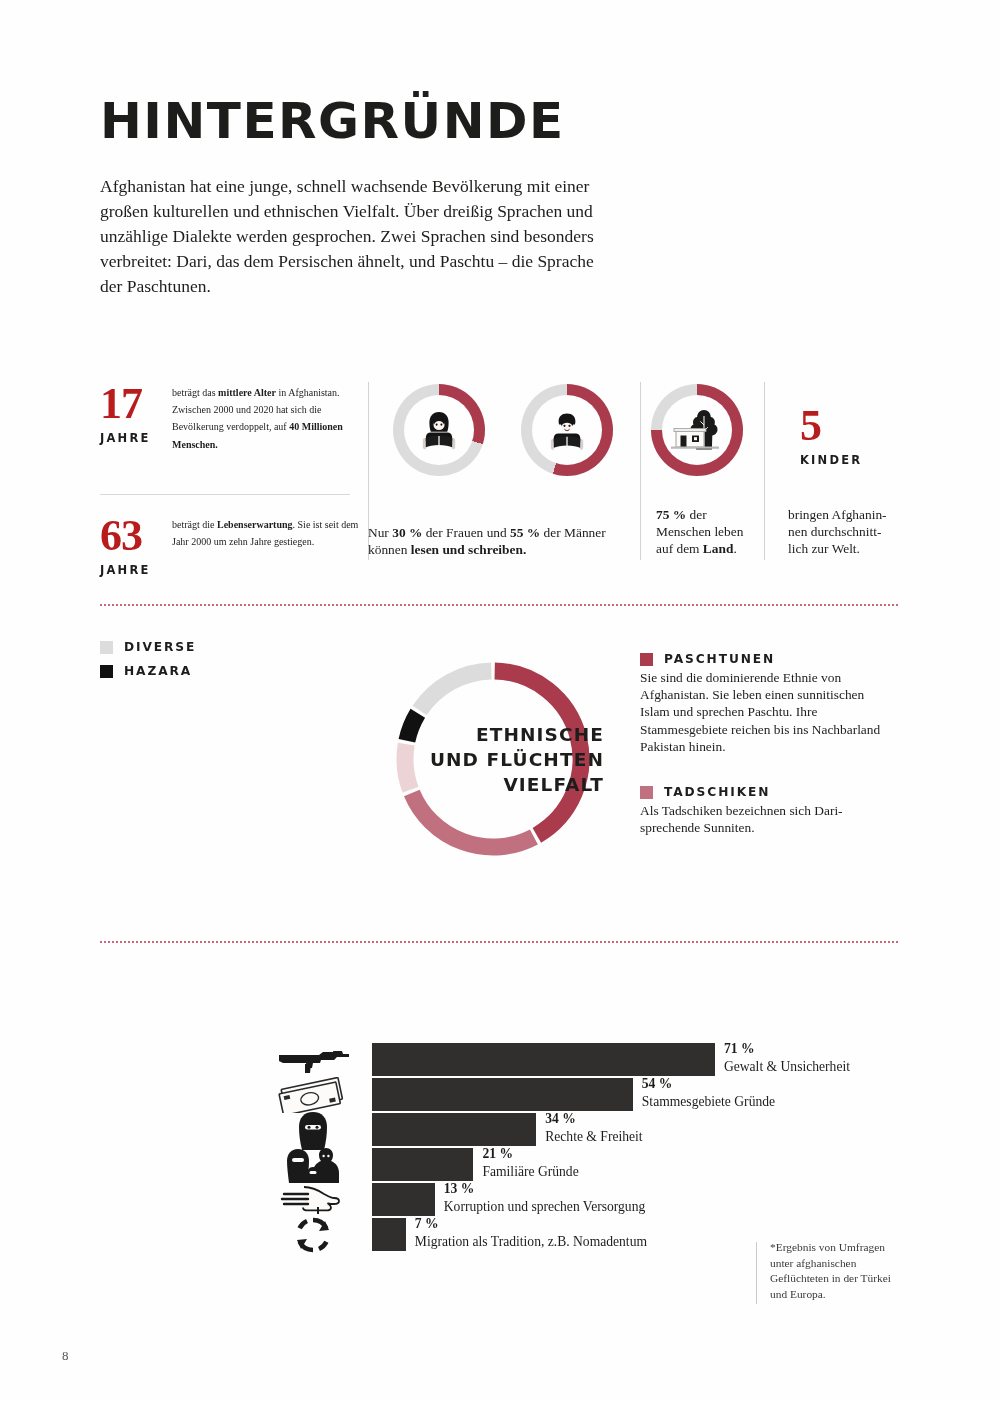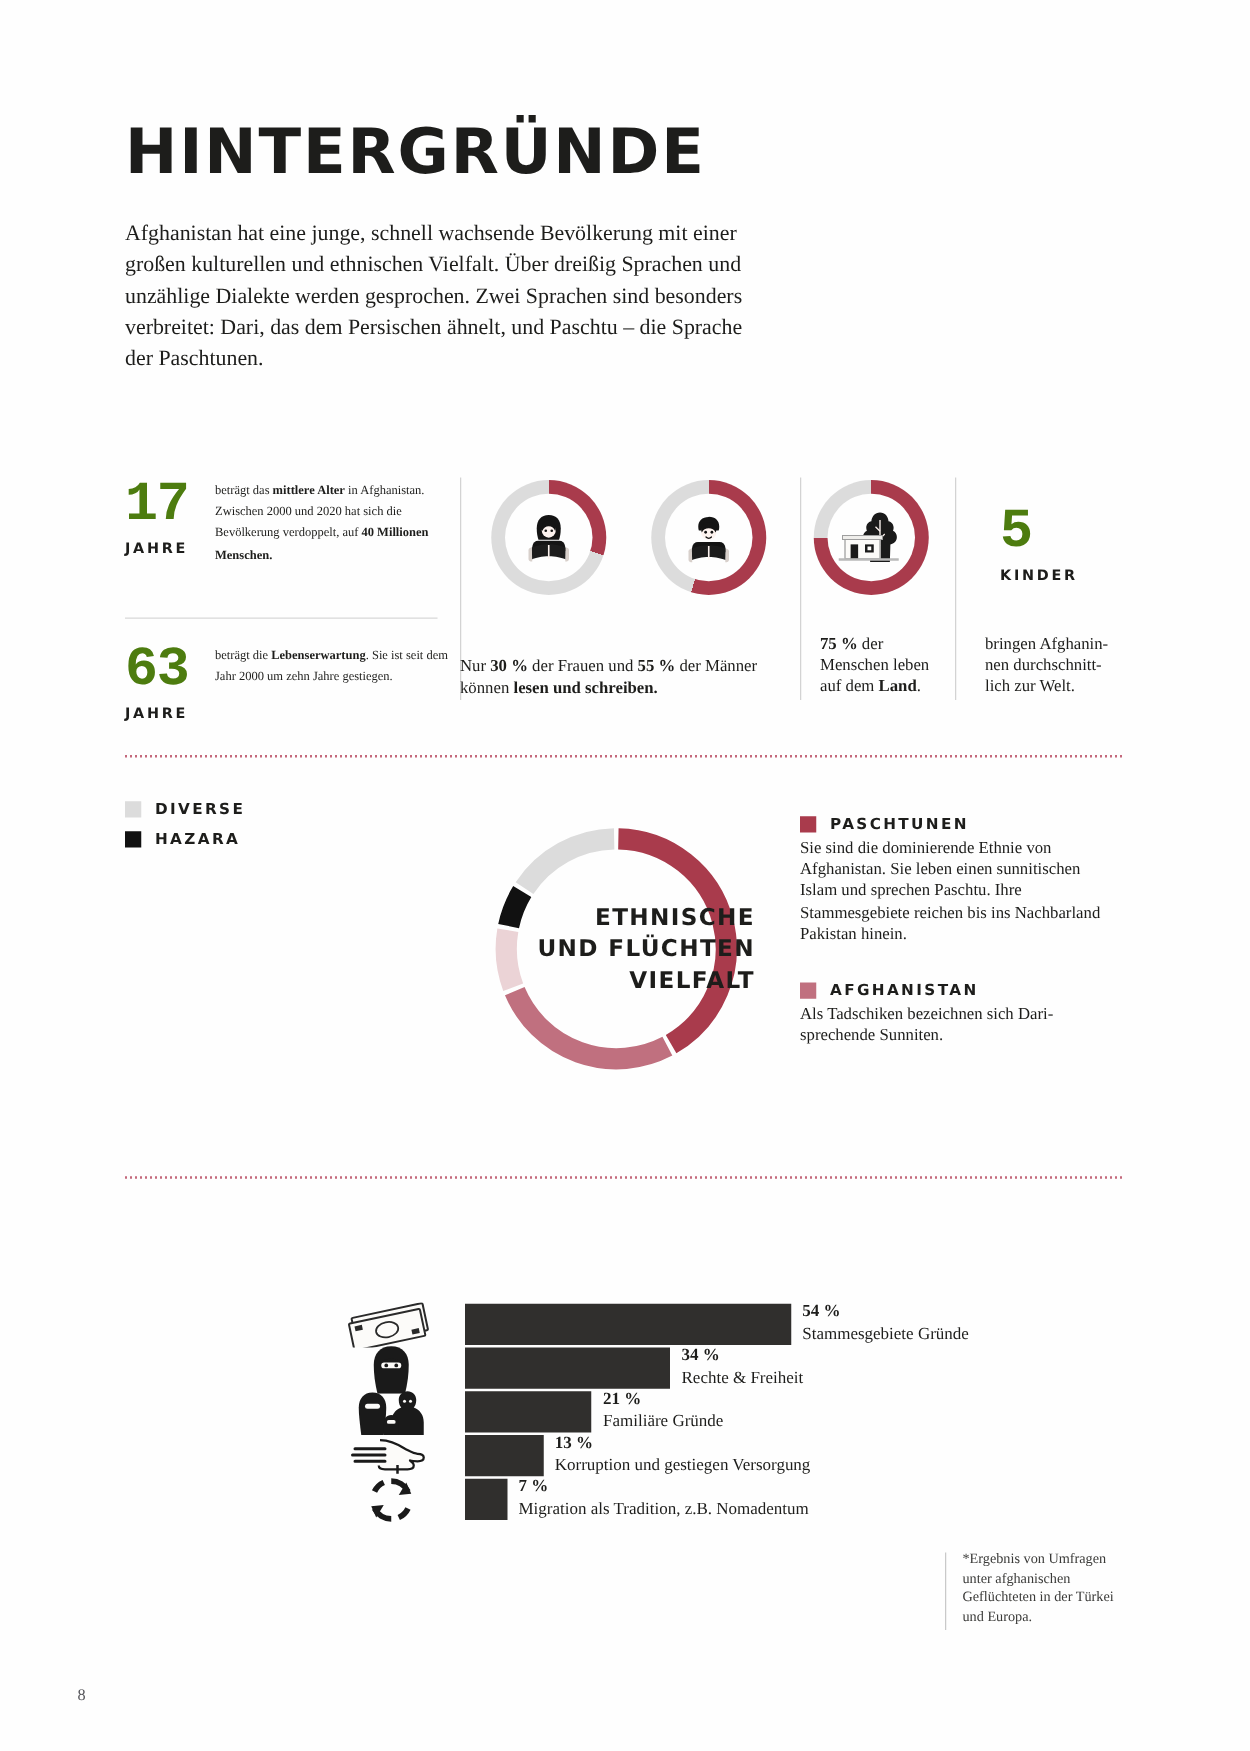--- a/index.html
+++ b/index.html
@@ -59,26 +59,26 @@
     background: #d3d3d3;
   }
   .hrule {
     position: absolute;
     height: 1px;
     background: #d8d8d8;
   }
 
   .bigfact { position: absolute; }
   .bigfact .num {
-    font-family: Liberation Mono, monospace;
+    font-family: Liberation Serif, serif;
     font-weight: 700;
     font-size: 44px;
     line-height: 40px;
     letter-spacing: -1px;
-    color: #4d7c0f;
+    color: #b91c1c;
   }
   .bigfact .unit {
     font-family: "DejaVu Sans", sans-serif;
     font-weight: 700;
     font-size: 11.5px;
     letter-spacing: 2.2px;
     margin-top: 7px;
     color: #1d1d1b;
   }
   .bigfact .desc {
@@ -396,30 +396,45 @@
       <div class="lg" style="margin-bottom:30px;">
         <div class="legend-head">
           <span class="swatch" style="background: rgb(169, 59, 76);"></span>
           <span>PASCHTUNEN</span>
         </div>
         <div class="legend-body">Sie sind die dominierende Ethnie von Afghanistan. Sie leben einen sunnitischen Islam und sprechen Paschtu. Ihre Stammesgebiete reichen bis ins Nachbarland Pakistan hinein.</div>
       </div>
       <div class="lg">
         <div class="legend-head">
           <span class="swatch" style="background: rgb(192, 112, 127);"></span>
-          <span>AFGHANISTAN</span>
+          <span>TADSCHIKEN</span>
         </div>
         <div class="legend-body">Als Tadschiken bezeichnen sich Dari-sprechende Sunniten.</div>
       </div>
     </div>
   </div>
 
   <div class="dotline" style="top:941px;"></div>
 
   <div class="barchart" id="barchart">
+      <div class="barrow">
+        <span class="icon">
+          <svg width="76" height="30" viewBox="0 0 76 30">
+            <path d="M4 10h40l4-3h14l2 2h10v3H62l-3 3H46l-1 3h-7l-1 5h-5l-1-5H8l-4-2z" fill="#1a1a1a"></path>
+            <path d="M30 19h6l-1 9h-5z" fill="#1a1a1a"></path>
+            <path d="M58 6h9l1 3h-9z" fill="#1a1a1a"></path>
+            <path d="M44 13h14v2H44z" fill="#1a1a1a"></path>
+          </svg>
+        </span>
+        <span class="bar" style="width: 342.93px; background: rgb(48, 47, 45);"></span>
+        <span class="vals" style="left: 453.93px;">
+          <span class="pct">71 %</span>
+          <span class="lbl">Gewalt &amp; Unsicherheit</span>
+        </span>
+      </div>
       <div class="barrow">
         <span class="icon">
           <svg width="72" height="36" viewBox="0 0 72 36">
             <g transform="rotate(-12 36 18)">
               <rect x="6" y="6" width="58" height="22" rx="1" fill="#fcfbf9" stroke="#2a2a2a" stroke-width="1.6"></rect>
               <rect x="3" y="10" width="58" height="22" rx="1" fill="#fcfbf9" stroke="#2a2a2a" stroke-width="1.6"></rect>
               <ellipse cx="32" cy="21" rx="9" ry="6" fill="none" stroke="#2a2a2a" stroke-width="1.4"></ellipse>
               <rect x="7" y="13" width="6" height="4" fill="#2a2a2a"></rect>
               <rect x="51" y="25" width="6" height="4" fill="#2a2a2a"></rect>
             </g>
@@ -470,21 +485,21 @@
         <span class="icon">
           <svg width="70" height="34" viewBox="0 0 70 34">
             <path d="M26 4c6 0 14 3 20 7 4 2 7 4 10 4 3 0 5 1 5 3s-2 3-5 3c-2 0-4 0-6-.6 2 1.4 3 2.6 3 4 0 2-2 3-5 3H30c-3 0-5-1-5-3" fill="#fcfbf9" stroke="#1a1a1a" stroke-width="1.8" stroke-linejoin="round"></path>
             <path d="M6 11h24M4 16h26M6 21h24" stroke="#1a1a1a" stroke-width="2.4" stroke-linecap="round"></path>
             <path d="M40 24v7" stroke="#1a1a1a" stroke-width="2"></path>
           </svg>
         </span>
         <span class="bar" style="width: 62.79px; background: rgb(48, 47, 45);"></span>
         <span class="vals" style="left: 173.79px;">
           <span class="pct">13 %</span>
-          <span class="lbl">Korruption und gestiegen Versorgung</span>
+          <span class="lbl">Korruption und sprechen Versorgung</span>
         </span>
       </div>
       <div class="barrow">
         <span class="icon">
           <svg width="44" height="40" viewBox="0 0 44 40">
             <path d="M22 5a15 15 0 0 1 13.4 8.2" fill="none" stroke="#1a1a1a" stroke-width="4.6"></path>
             <path d="M22 35a15 15 0 0 1-13.4-8.2" fill="none" stroke="#1a1a1a" stroke-width="4.6"></path>
             <path d="M8.6 13.2A15 15 0 0 1 16 6" fill="none" stroke="#1a1a1a" stroke-width="4.6"></path>
             <path d="M35.4 26.8A15 15 0 0 1 28 34" fill="none" stroke="#1a1a1a" stroke-width="4.6"></path>
             <path d="M34 6l4 9-10 1z" fill="#1a1a1a"></path>

